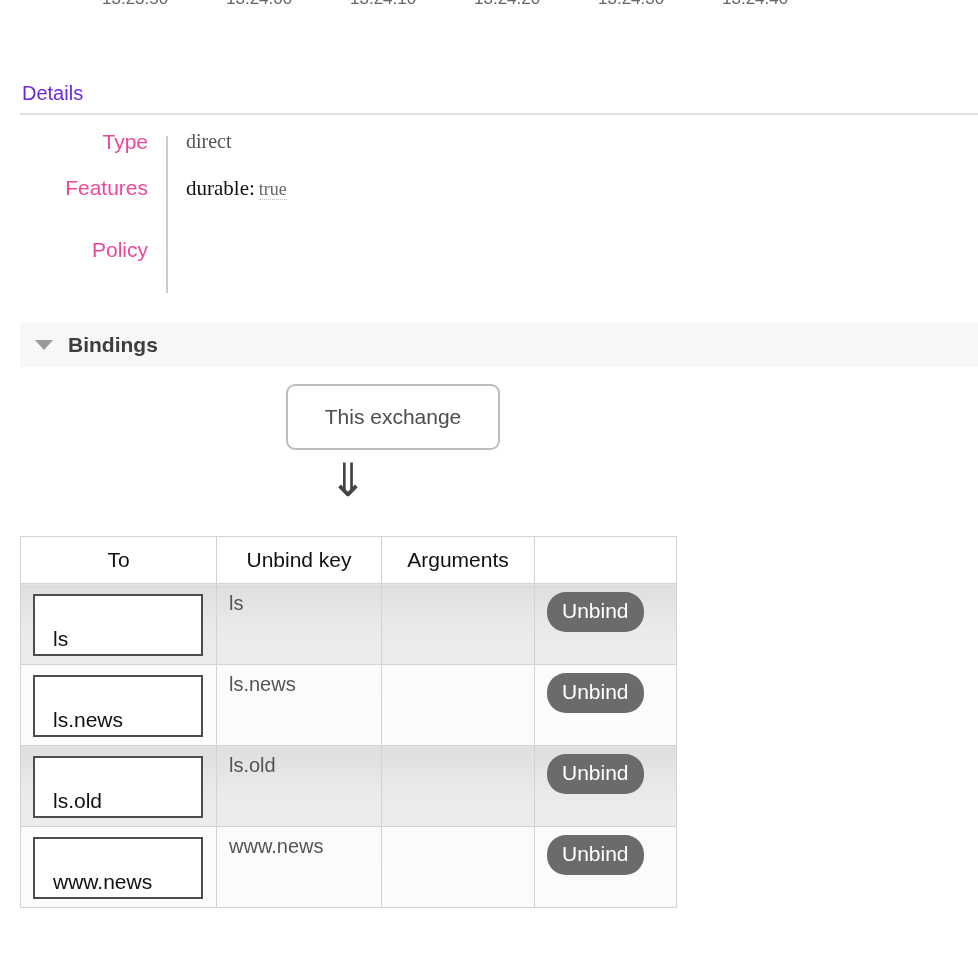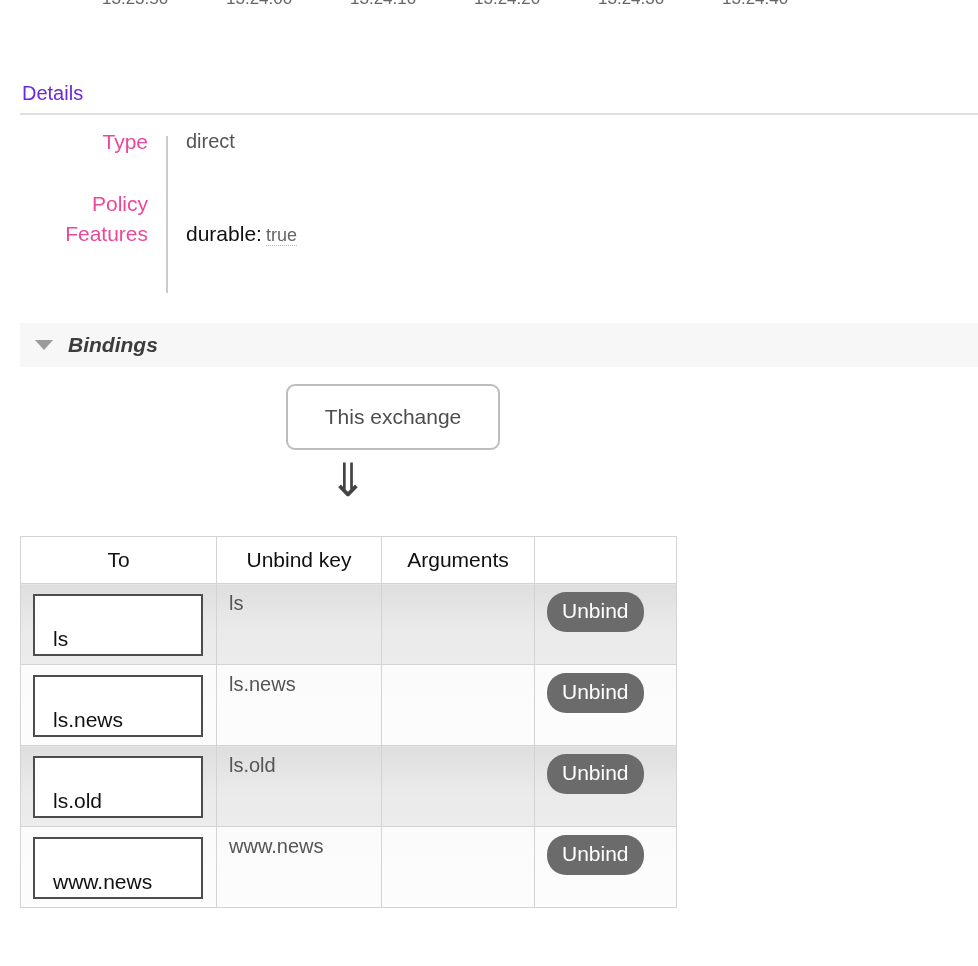--- a/index.html
+++ b/index.html
@@ -83,21 +83,21 @@
     text-align: right;
     font-size: 21px;
     color: #ec4899;
     font-family: "Liberation Sans", sans-serif;
   }
   .detail-value {
     position: absolute;
     left: 186px;
     font-size: 20px;
     color: #555555;
-    font-family: Liberation Sans, sans-serif;
+    font-family: Liberation Serif, serif;
     white-space: nowrap;
   }
   .feature-key {
     font-size: 21px;
     color: #111111;
   }
   .feature-val {
     font-size: 18px;
     color: #666666;
     border-bottom: 1px dotted #bbbbbb;
@@ -107,21 +107,20 @@
   
   .section-bar {
     position: absolute;
     left: 20px;
     top: 323px;
     width: 958px;
     height: 44px;
     background: #f7f7f7;
     display: flex;
     align-items: center;
-    font-style: italic;
   }
   .collapse-arrow {
     width: 0;
     height: 0;
     border-left: 9px solid transparent;
     border-right: 9px solid transparent;
     border-top: 10px solid #9a9a9a;
     margin-left: 15px;
     margin-right: 15px;
     flex: none;
@@ -261,26 +260,26 @@
 <div class="details-rule"></div>
 
 <div class="detail-divider"></div>
 
 <div class="details-grid">
   <div class="detail-row">
     <div class="detail-label">Type</div>
     <div class="detail-value">direct</div>
   </div>
   <div class="detail-row">
+    <div class="detail-label">Features</div>
+    <div class="detail-value"><span class="feature-key">durable:</span><span class="feature-val">true</span></div>
+  </div>
+  <div class="detail-row">
     <div class="detail-label" style="top:16px;">Policy</div>
     <div class="detail-value" style="top:16px;"></div>
-  </div>
-  <div class="detail-row">
-    <div class="detail-label">Features</div>
-    <div class="detail-value"><span class="feature-key">durable:</span><span class="feature-val">true</span></div>
   </div>
 </div>
 
 <div class="section-bar">
   <span class="collapse-arrow"></span>
   <span class="section-title">Bindings</span>
 </div>
 
 <div class="exchange-node">
   <span>This exchange</span>

